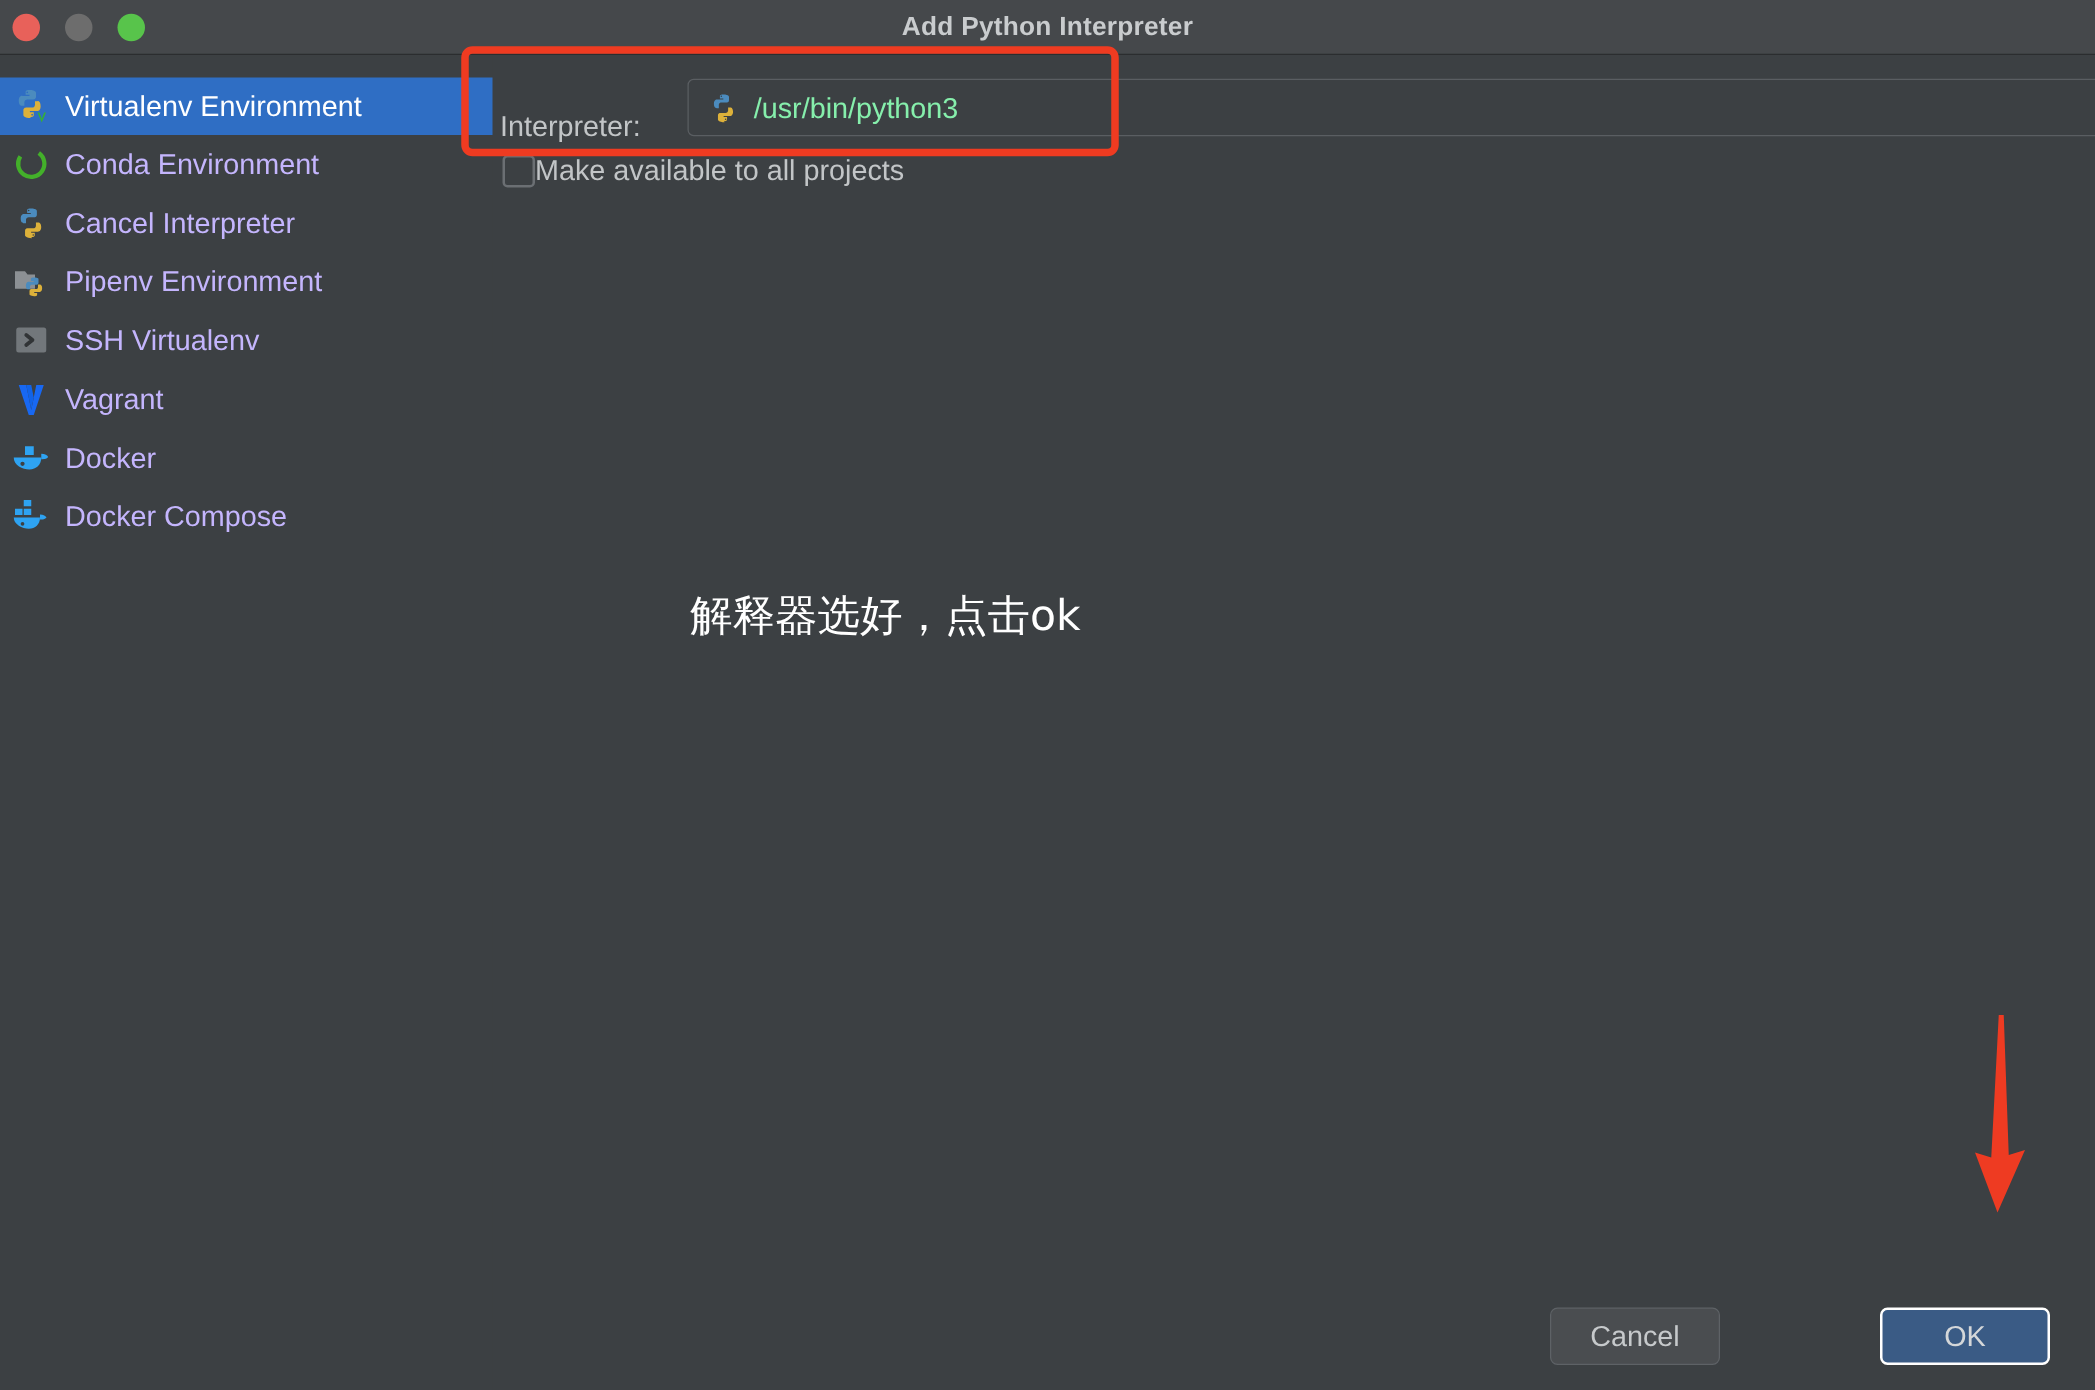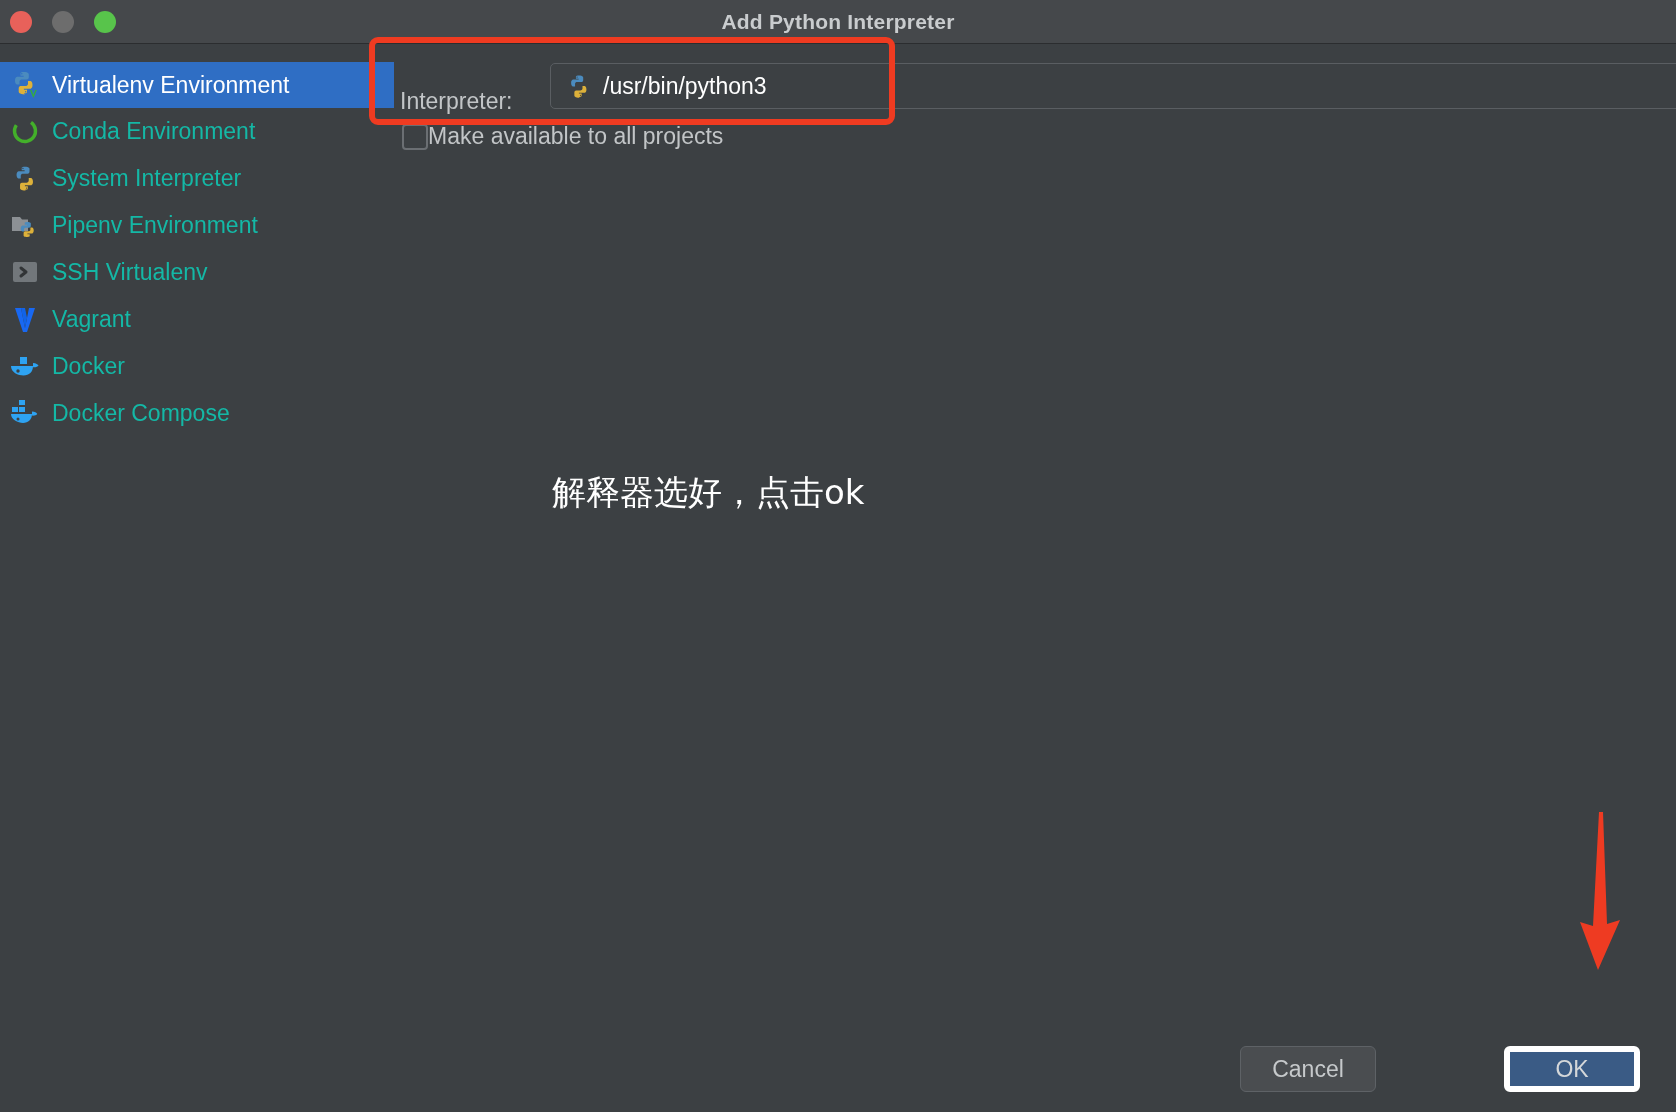--- a/index.html
+++ b/index.html
@@ -70,21 +70,21 @@
     width: 34px;
     height: 34px;
     flex: 0 0 34px;
     display: flex;
     align-items: center;
     justify-content: center;
   }
   .side-item .lbl {
     margin-left: 10px;
     font-size: 23px;
-    color: #14b8a6;
+    color: #c4b5fd;
     white-space: nowrap;
   }
   .side-item.selected .lbl { color: #ffffff; }
 
   
   .panel { position: absolute; left: 394px; top: 45px; width: 1282px; height: 1067px; }
 
   .interp-row {
     position: absolute;
     left: 6px; top: 27px;
@@ -106,21 +106,21 @@
     background: #3c4043;
     border: 1px solid #5a5e62;
     border-radius: 5px;
     display: flex;
     align-items: center;
   }
   .combo .pyico { margin-left: 14px; width: 28px; height: 28px; flex: 0 0 28px; }
   .combo .val {
     margin-left: 10px;
     font-size: 23px;
-    color: #ffffff;
+    color: #86efac;
     white-space: nowrap;
   }
 
   .checkbox-row {
     position: absolute;
     left: 8px; top: 78px;
     display: flex;
     align-items: center;
   }
   .cbox {
@@ -170,21 +170,21 @@
     right: 300px; top: 20px;
     width: 136px;
     background: #4a4d50;
     border: 1px solid #5e6266;
     color: #c6c9cb;
   }
   .btn.ok {
     right: 36px; top: 20px;
     width: 136px;
     background: #3a5b85;
-    border: 6px solid #ffffff;
+    border: 2px solid #ffffff;
     color: #d4d7d9;
   }
 </style>
 </head>
 <body>
 
 <div id="root">
 
   <div class="titlebar">
     <div class="traffic close"></div>
@@ -215,21 +215,21 @@
       <span class="lbl">Conda Environment</span>
     </div>
 
     <div class="side-item" style="top:110px">
       <span class="ico">
         <svg width="30" height="30" viewBox="0 0 32 32">
           <path d="M15.5 4c-3.2 0-3 1.4-3 1.4v2.4h3.1v.9H9.9S7 8.4 7 12.6c0 4.2 2.5 4 2.5 4h2V14s-.1-2.5 2.4-2.5h4.6s2.3 0 2.3-2.2V6.3S21.2 4 15.5 4zm-1.7 1.1c.4 0 .7.3.7.7s-.3.7-.7.7-.7-.3-.7-.7.3-.7.7-.7z" fill="#4b8bbe"></path>
           <path d="M16 28.5c3.2 0 3-1.4 3-1.4v-2.4h-3.1v-.9h5.7s2.9.3 2.9-3.9c0-4.2-2.5-4-2.5-4h-2v2.6s.1 2.5-2.4 2.5h-4.6s-2.3 0-2.3 2.2v3.9s.4 2.3 6.1 2.3zm1.7-1.1c-.4 0-.7-.3-.7-.7s.3-.7.7-.7.7.3.7.7-.3.7-.7.7z" fill="#ddb13a"></path>
         </svg>
       </span>
-      <span class="lbl">System Interpreter</span>
+      <span class="lbl">Cancel Interpreter</span>
     </div>
 
     <div class="side-item" style="top:157px">
       <span class="ico">
         <svg width="30" height="30" viewBox="0 0 30 30">
           <path d="M2 7h8l2 2.5h6V21H2z" fill="#8c9094"></path>
           <path d="M17 12c-2.4 0-2.3 1-2.3 1v1.7h2.3v.7h-4.2s-2.1.2-2.1 3.1 1.8 2.9 1.8 2.9h1.5v-1.9s-.1-1.8 1.7-1.8h3.4s1.7 0 1.7-1.6v-2.8S21 12 17 12z" fill="#4b8bbe"></path>
           <path d="M17.4 27c2.4 0 2.3-1 2.3-1v-1.7h-2.3v-.7h4.2s2.1-.2 2.1-3.1-1.8-2.9-1.8-2.9h-1.5v1.9s.1 1.8-1.7 1.8h-3.4s-1.7 0-1.7 1.6v2.8s.4 1.3 3.8 1.3z" fill="#ddb13a"></path>
         </svg>
       </span>

